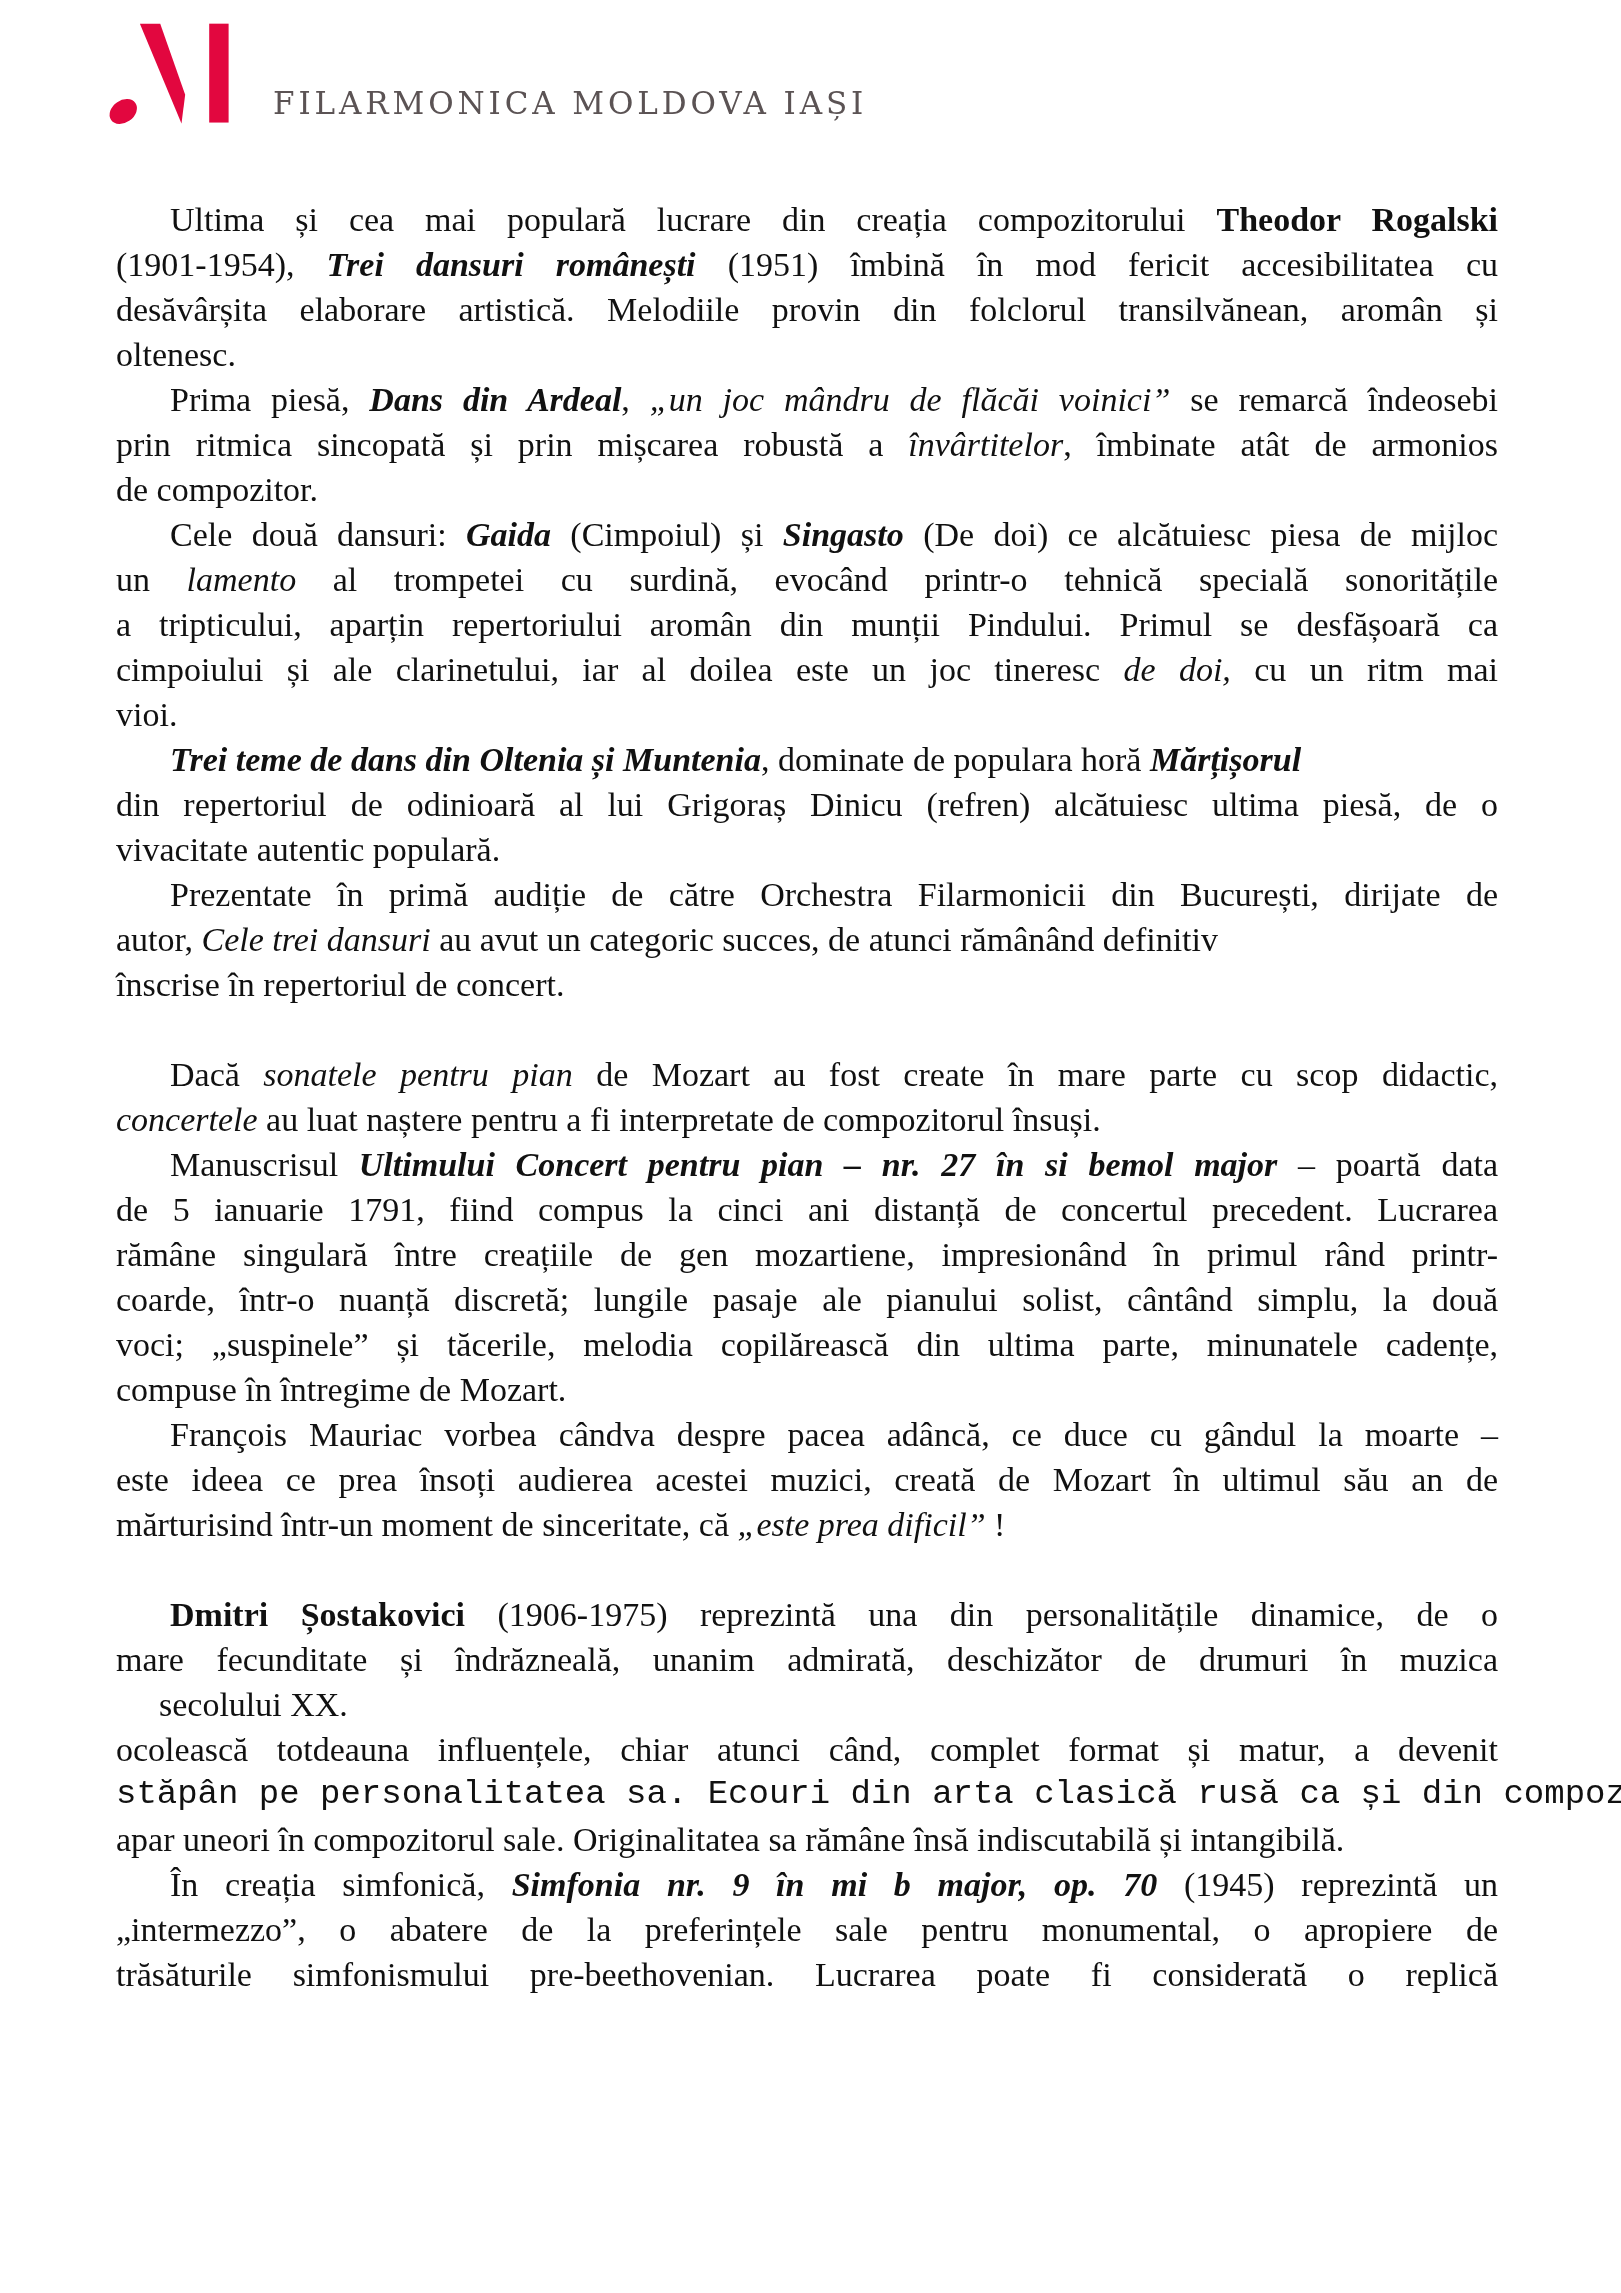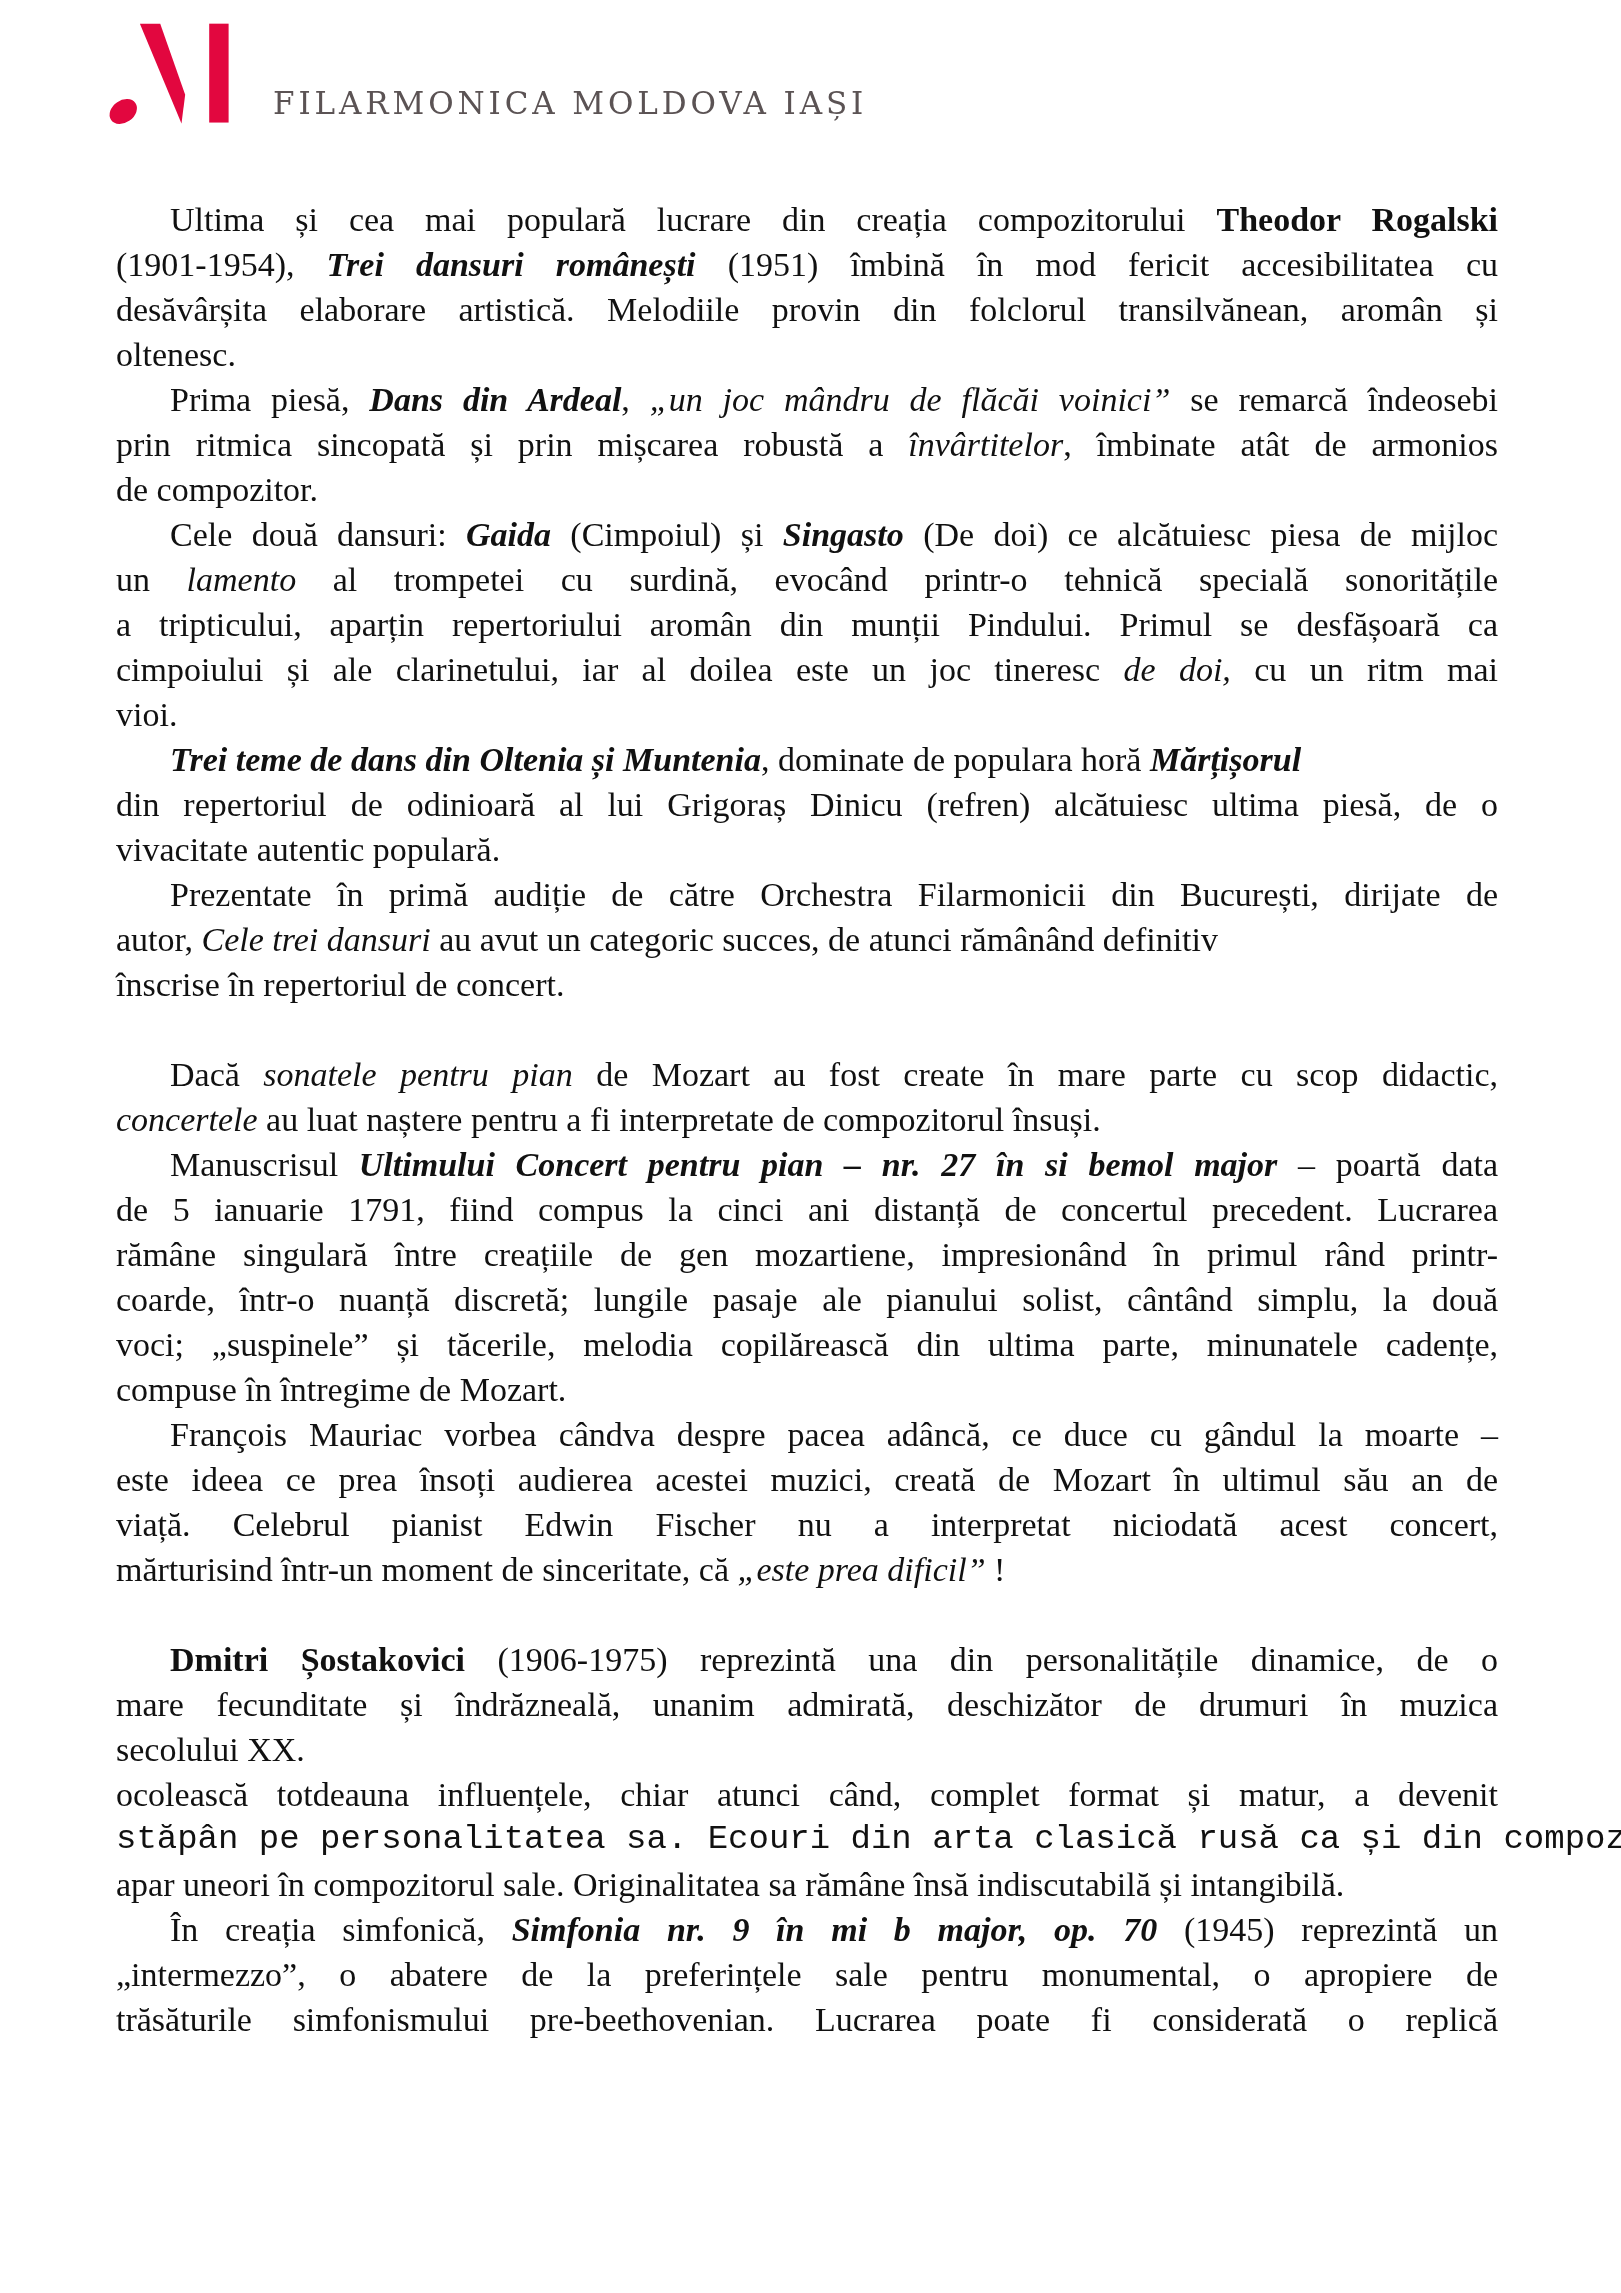--- a/index.html
+++ b/index.html
@@ -78,30 +78,29 @@
         <div class="line indent" style="white-space: normal;"><span style="white-space: nowrap; word-spacing: 0px;"><span>Manuscrisul </span><span class="bi">Ultimului Concert pentru pian – nr. 27 în si bemol major</span><span> – poartă data</span></span></div>
         <div class="line" style="white-space: normal;"><span style="white-space: nowrap; word-spacing: 0px;"><span>de 5 ianuarie 1791, fiind compus la cinci ani distanță de concertul precedent. Lucrarea</span></span></div>
         <div class="line" style="white-space: normal;"><span style="white-space: nowrap; word-spacing: 0px;"><span>rămâne singulară între creațiile de gen mozartiene, impresionând în primul rând printr-</span></span></div>
         <div class="line" style="white-space: normal;"><span style="white-space: nowrap; word-spacing: 0px;"><span>coarde, într-o nuanță discretă; lungile pasaje ale pianului solist, cântând simplu, la două</span></span></div>
         <div class="line" style="white-space: normal;"><span style="white-space: nowrap; word-spacing: 0px;"><span>voci; „suspinele” și tăcerile, melodia copilărească din ultima parte, minunatele cadențe,</span></span></div>
         <div class="line last"><span style="white-space: nowrap;"><span>compuse în întregime de Mozart.</span></span></div>
       </div>
       <div>
         <div class="line indent" style="white-space: normal;"><span style="white-space: nowrap; word-spacing: 0px;"><span>François Mauriac vorbea cândva despre pacea adâncă, ce duce cu gândul la moarte –</span></span></div>
         <div class="line" style="white-space: normal;"><span style="white-space: nowrap; word-spacing: 0px;"><span>este ideea ce prea însoți audierea acestei muzici, creată de Mozart în ultimul său an de</span></span></div>
-        <div class="line" style="white-space: normal;"><span style="white-space: nowrap; word-spacing: 0px;"><span>viață. Celebrul pianist Edwin Fischer nu a interpretat niciodată acest concert,</span></span></div>
         <div class="line last"><span style="white-space: nowrap;"><span>mărturisind într-un moment de sinceritate, că </span><span class="i">„este prea dificil”</span><span> !</span></span></div>
       </div>
     </div>
     <div class="line blank"></div>
     <div>
       <div>
         <div class="line indent" style="white-space: normal;"><span style="white-space: nowrap; word-spacing: 0px;"><span class="b">Dmitri Șostakovici</span><span> (1906-1975) reprezintă una din personalitățile dinamice, de o</span></span></div>
         <div class="line" style="white-space: normal;"><span style="white-space: nowrap; word-spacing: 0px;"><span>mare fecunditate și îndrăzneală, unanim admirată, deschizător de drumuri în muzica</span></span></div>
-        <div class="line last"><span style="white-space: nowrap;"><span>secolului XX.</span></span></div>
+        <div class="line last"><span style="white-space: nowrap; margin-left: 43px;"><span>secolului XX.</span></span></div>
       </div>
       <div>
         <div class="line" style="white-space: normal;"><span style="white-space: nowrap; word-spacing: 0px;"><span>ocolească totdeauna influențele, chiar atunci când, complet format și matur, a devenit</span></span></div>
         <div class="line" style="white-space: normal; font-family: Liberation Mono, monospace;"><span style="white-space: nowrap; word-spacing: 0px;"><span>stăpân pe personalitatea sa. Ecouri din arta clasică rusă ca și din compozitorii apuseni</span></span></div>
         <div class="line last"><span style="white-space: nowrap;"><span>apar uneori în compozitorul sale. Originalitatea sa rămâne însă indiscutabilă și intangibilă.</span></span></div>
       </div>
       <div>
         <div class="line indent" style="white-space: normal;"><span style="white-space: nowrap; word-spacing: 0px;"><span>În creația simfonică, </span><span class="bi">Simfonia nr. 9 în mi b major, op. 70</span><span> (1945) reprezintă un</span></span></div>
         <div class="line" style="white-space: normal;"><span style="white-space: nowrap; word-spacing: 0px;"><span>„intermezzo”, o abatere de la preferințele sale pentru monumental, o apropiere de</span></span></div>
         <div class="line" style="white-space: normal;"><span style="white-space: nowrap; word-spacing: 0px;"><span>trăsăturile simfonismului pre-beethovenian. Lucrarea poate fi considerată o replică</span></span></div>

